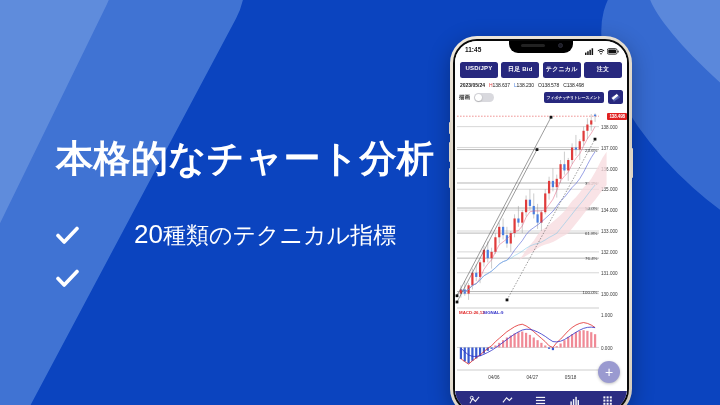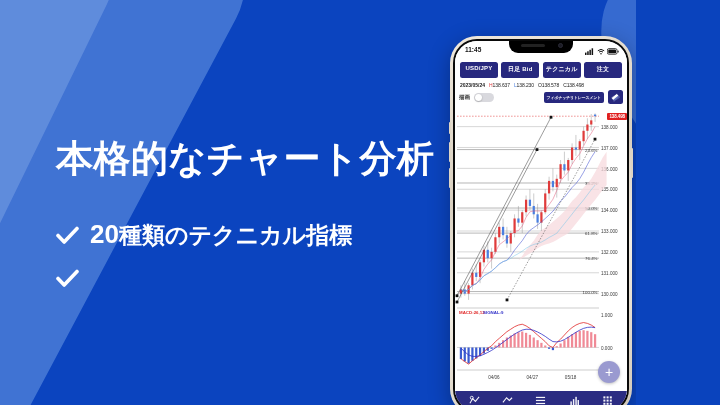--- a/index.html
+++ b/index.html
@@ -1,21 +1,21 @@
 <!DOCTYPE html>
 <html><head>
 <meta charset="utf-8">
 <style>
   * { margin:0; padding:0; box-sizing:border-box; }
   html,body { width:720px; height:405px; }
   body {
     font-family:"Liberation Sans","DejaVu Sans",sans-serif;
     background:#0a43bd; overflow:hidden; position:relative;
   }
-  #stage { position:absolute; inset:0; width:636px; height:405px; overflow:hidden; }
+  #stage { position:absolute; inset:0; width:720px; height:405px; overflow:hidden; }
 
   
   .bg-base { position:absolute; inset:0; background:#0b44bf; }
   .swoosh { position:absolute; opacity:.30; background:#ffffff; }
   .swoosh-left {
     width:300px; height:760px; left:-175px; top:-190px;
     background:#6e9ae4; opacity:.55;
     transform:rotate(28deg);
     border-radius:50% / 14%;
   }
@@ -38,21 +38,21 @@
   
   .copy { position:absolute; left:56px; top:140px; width:380px; color:#fff; }
   .headline {
     font-size:37px; font-weight:bold; letter-spacing:.5px;
     line-height:1.0; white-space:nowrap;
   }
   .bullets { margin-top:42px; }
   .bullet { display:flex; align-items:center; gap:11px; margin-bottom:16px; }
   .check { width:23px; height:23px; flex:0 0 23px; position:relative; }
   .check svg { display:block; }
-  .bullet-text { font-size:23px; font-weight:bold; white-space:nowrap; letter-spacing:0px; }
+  .bullet-text { font-size:23px; font-weight:normal; white-space:nowrap; letter-spacing:0px;margin-left:44px; }
   .bullet-text .num { font-size:26px; }
 
   
   #phone {
     position:absolute; left:450px; top:36px;
     width:182px; height:380px;
     border-radius:27px;
     background:linear-gradient(160deg,#efe8dc 0%,#d8cfc0 38%,#f3eee4 60%,#cfc6b6 100%);
     padding:3px;
     box-shadow:0 6px 22px rgba(0,0,0,.30);

